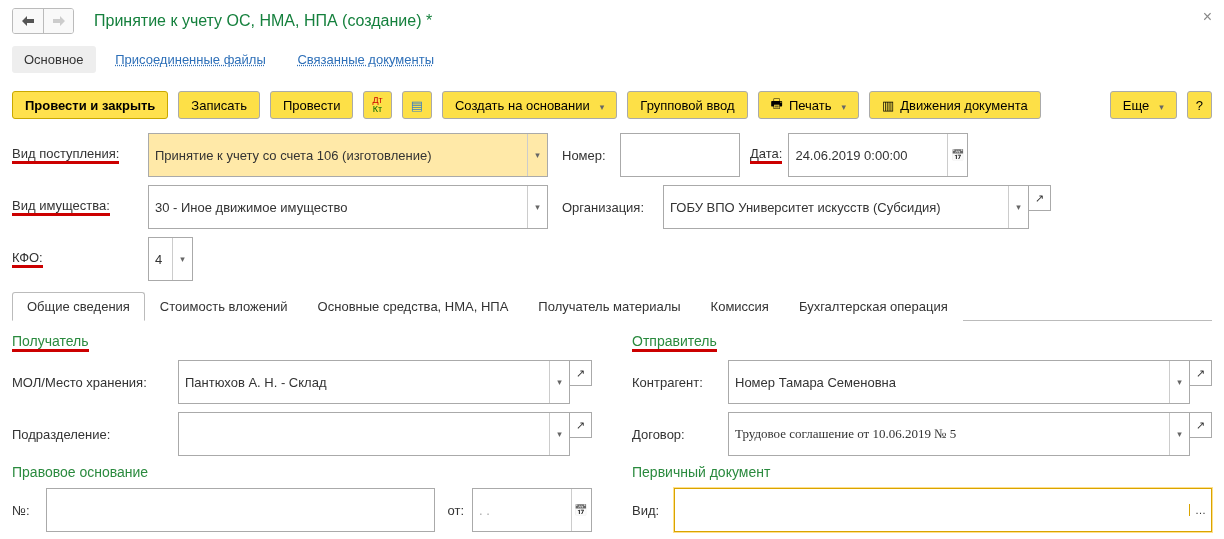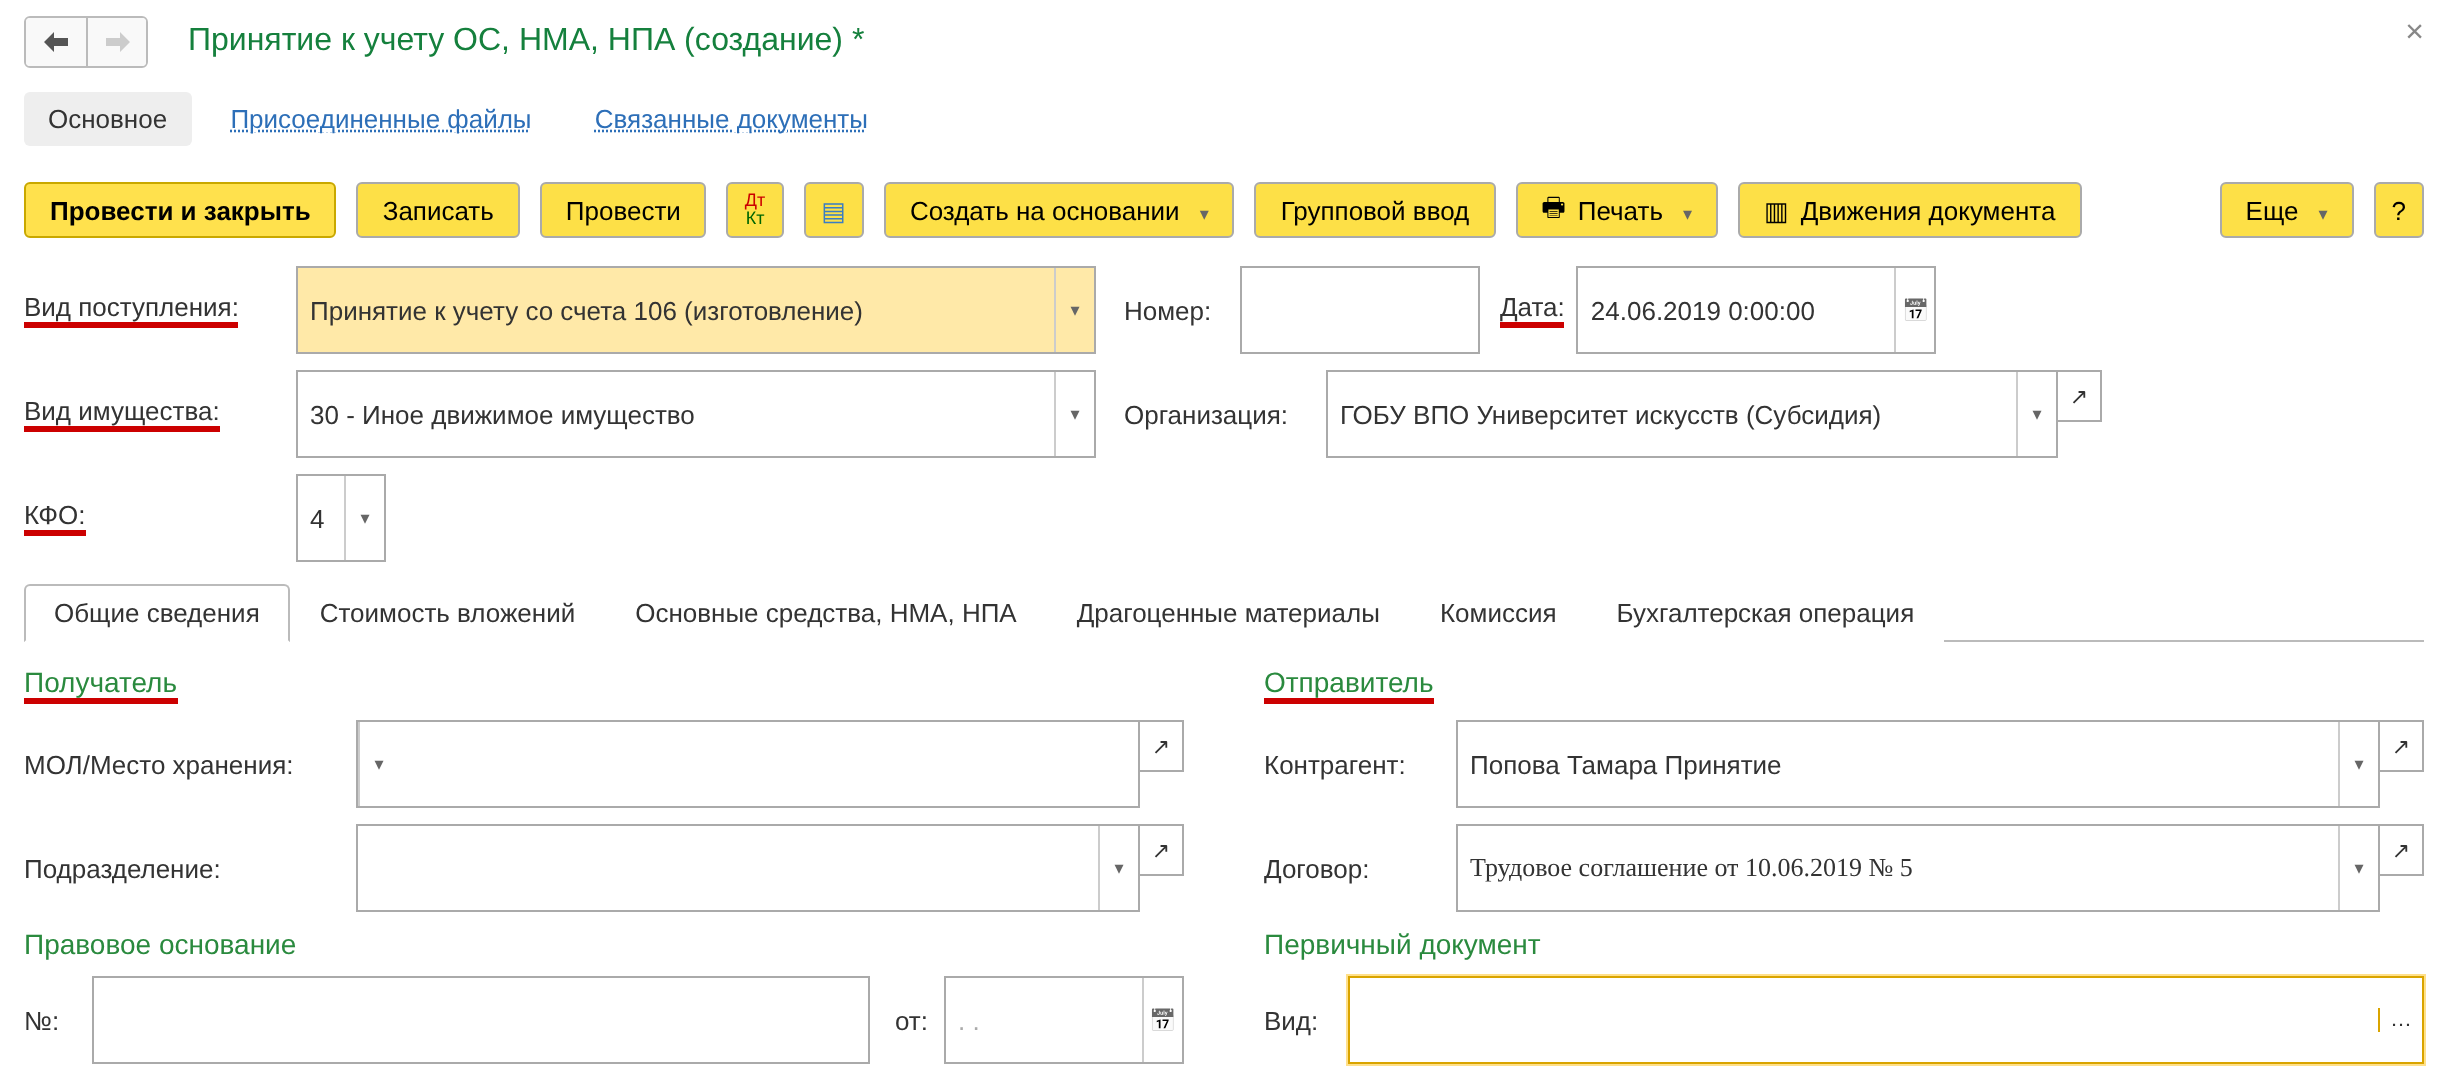--- a/index.html
+++ b/index.html
@@ -155,33 +155,34 @@
       <span class="val">4</span>
       <span class="dd-btn">▾</span>
     </div>
   </div>
 </div>
 
 <div class="tabs">
   <div class="tab active">Общие сведения</div>
   <div class="tab">Стоимость вложений</div>
   <div class="tab">Основные средства, НМА, НПА</div>
-  <div class="tab">Драгоценные материалы</div>
+  <div class="tab">Получатель материалы</div>
   <div class="tab">Комиссия</div>
   <div class="tab">Бухгалтерская операция</div>
 </div>
 
 <div class="cols">
 
   <div class="col">
     <div class="section-title"><span class="underline-red">Получатель</span></div>
     <div class="field-row">
       <span class="lbl">МОЛ/Место хранения:</span>
       <div class="input-wrap">
         <div class="input dd" style="flex:1;padding-left:0;">
+          <span class="val">Пантюхов А. Н. - Склад</span>
           <span class="dd-btn">▾</span>
         </div>
         <div class="open-btn">↗</div>
       </div>
     </div>
     <div class="field-row">
       <span class="lbl">Подразделение:</span>
       <div class="input-wrap">
         <div class="input dd" style="flex:1;padding-left:0;">
           <span class="val"></span>
@@ -201,21 +202,21 @@
       </div>
     </div>
   </div>
 
   <div class="col">
     <div class="section-title"><span class="underline-red">Отправитель</span></div>
     <div class="field-row">
       <span class="lbl" style="width:90px;">Контрагент:</span>
       <div class="input-wrap">
         <div class="input dd" style="flex:1;padding-left:0;">
-          <span class="val">Попова Тамара Принятие</span>
+          <span class="val">Номер Тамара Семеновна</span>
           <span class="dd-btn">▾</span>
         </div>
         <div class="open-btn">↗</div>
       </div>
     </div>
     <div class="field-row">
       <span class="lbl" style="width:90px;">Договор:</span>
       <div class="input-wrap">
         <div class="input dd" style="flex:1;padding-left:0;font-family:Liberation Serif, serif;">
           <span class="val">Трудовое соглашение от 10.06.2019 № 5</span>

